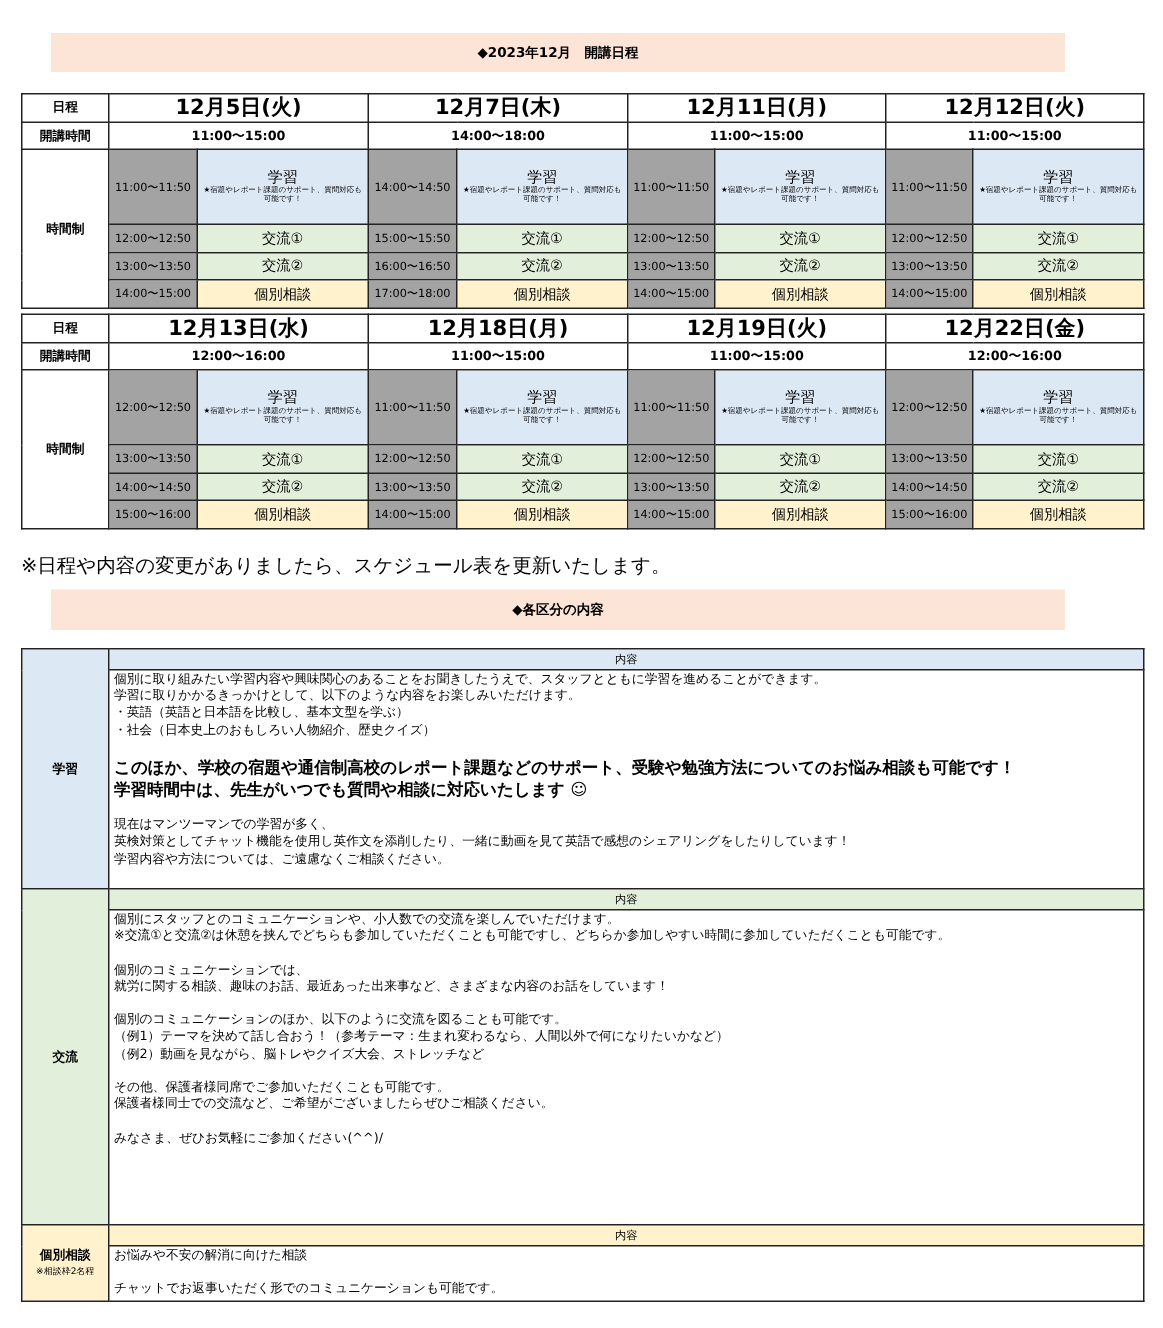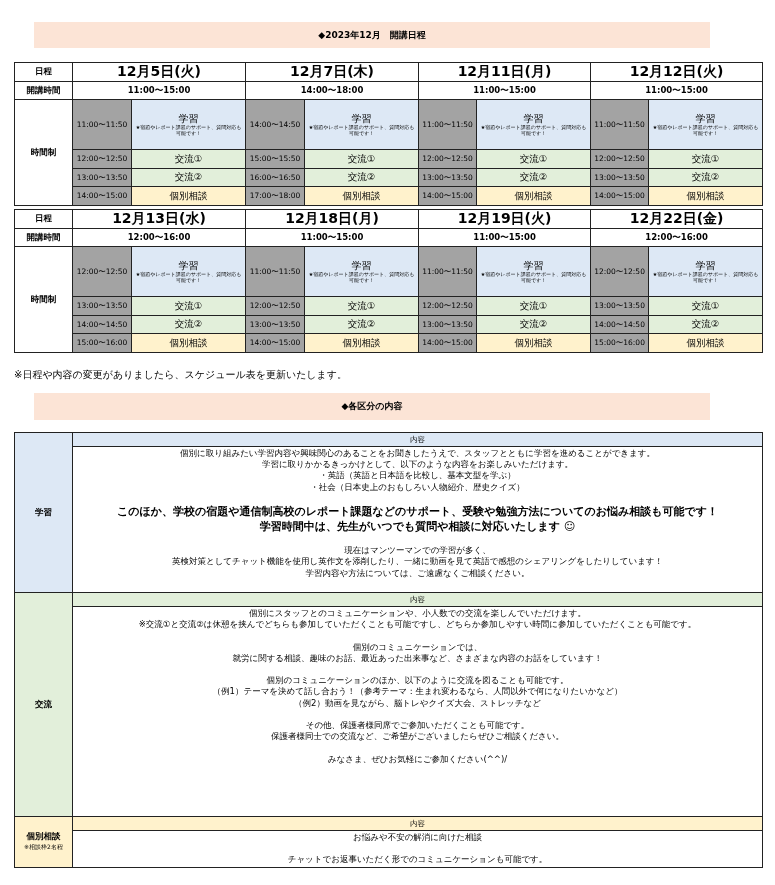--- a/index.html
+++ b/index.html
@@ -10,26 +10,26 @@
   .sched { border:1.5px solid #222; }
   .lab { font-weight:bold; font-size:8.5px; }
   .date { font-weight:bold; font-size:14px; }
   .open { font-weight:bold; font-size:8.5px; }
   .time { font-size:7.5px; background:#a3a3a3; white-space:nowrap; }
   .study { background:#dde8f5; }
   .study .t { font-size:10px; line-height:11px; }
   .study .s { font-size:5px; line-height:6px; padding:0 2px; }
   .kor { background:#e2efda; font-size:9.5px; }
   .ind { background:#fff2cc; font-size:9.5px; }
-  .note { position:absolute; left:14px; top:368px; font-size:10px; }
+  .note { position:absolute; left:14px; top:368px; font-size:13px; }
   .ct td { text-align:left; vertical-align:top; }
   .ct .side { text-align:center; vertical-align:middle; font-weight:bold; font-size:8.5px; }
   .ct .hdr { text-align:center; font-size:7.5px; height:13px; vertical-align:middle; }
   .body { font-size:8.5px; line-height:11.2px; padding:1px 3px; }
-  .body p { margin:0; white-space:pre;text-align:center; }
+  .body p { margin:0; white-space:pre; }
   .big { font-weight:bold; font-size:11px; line-height:15px; }
   .blue { background:#dde8f5; }
   .green { background:#e2efda; }
   .yellow { background:#fff2cc; }
   .sub { font-size:6px; font-weight:normal; display:block; }
 </style>
 </head>
 <body>
 
 <div class="band" style="top:22px;height:26px;">◆2023年12月　開講日程</div>

